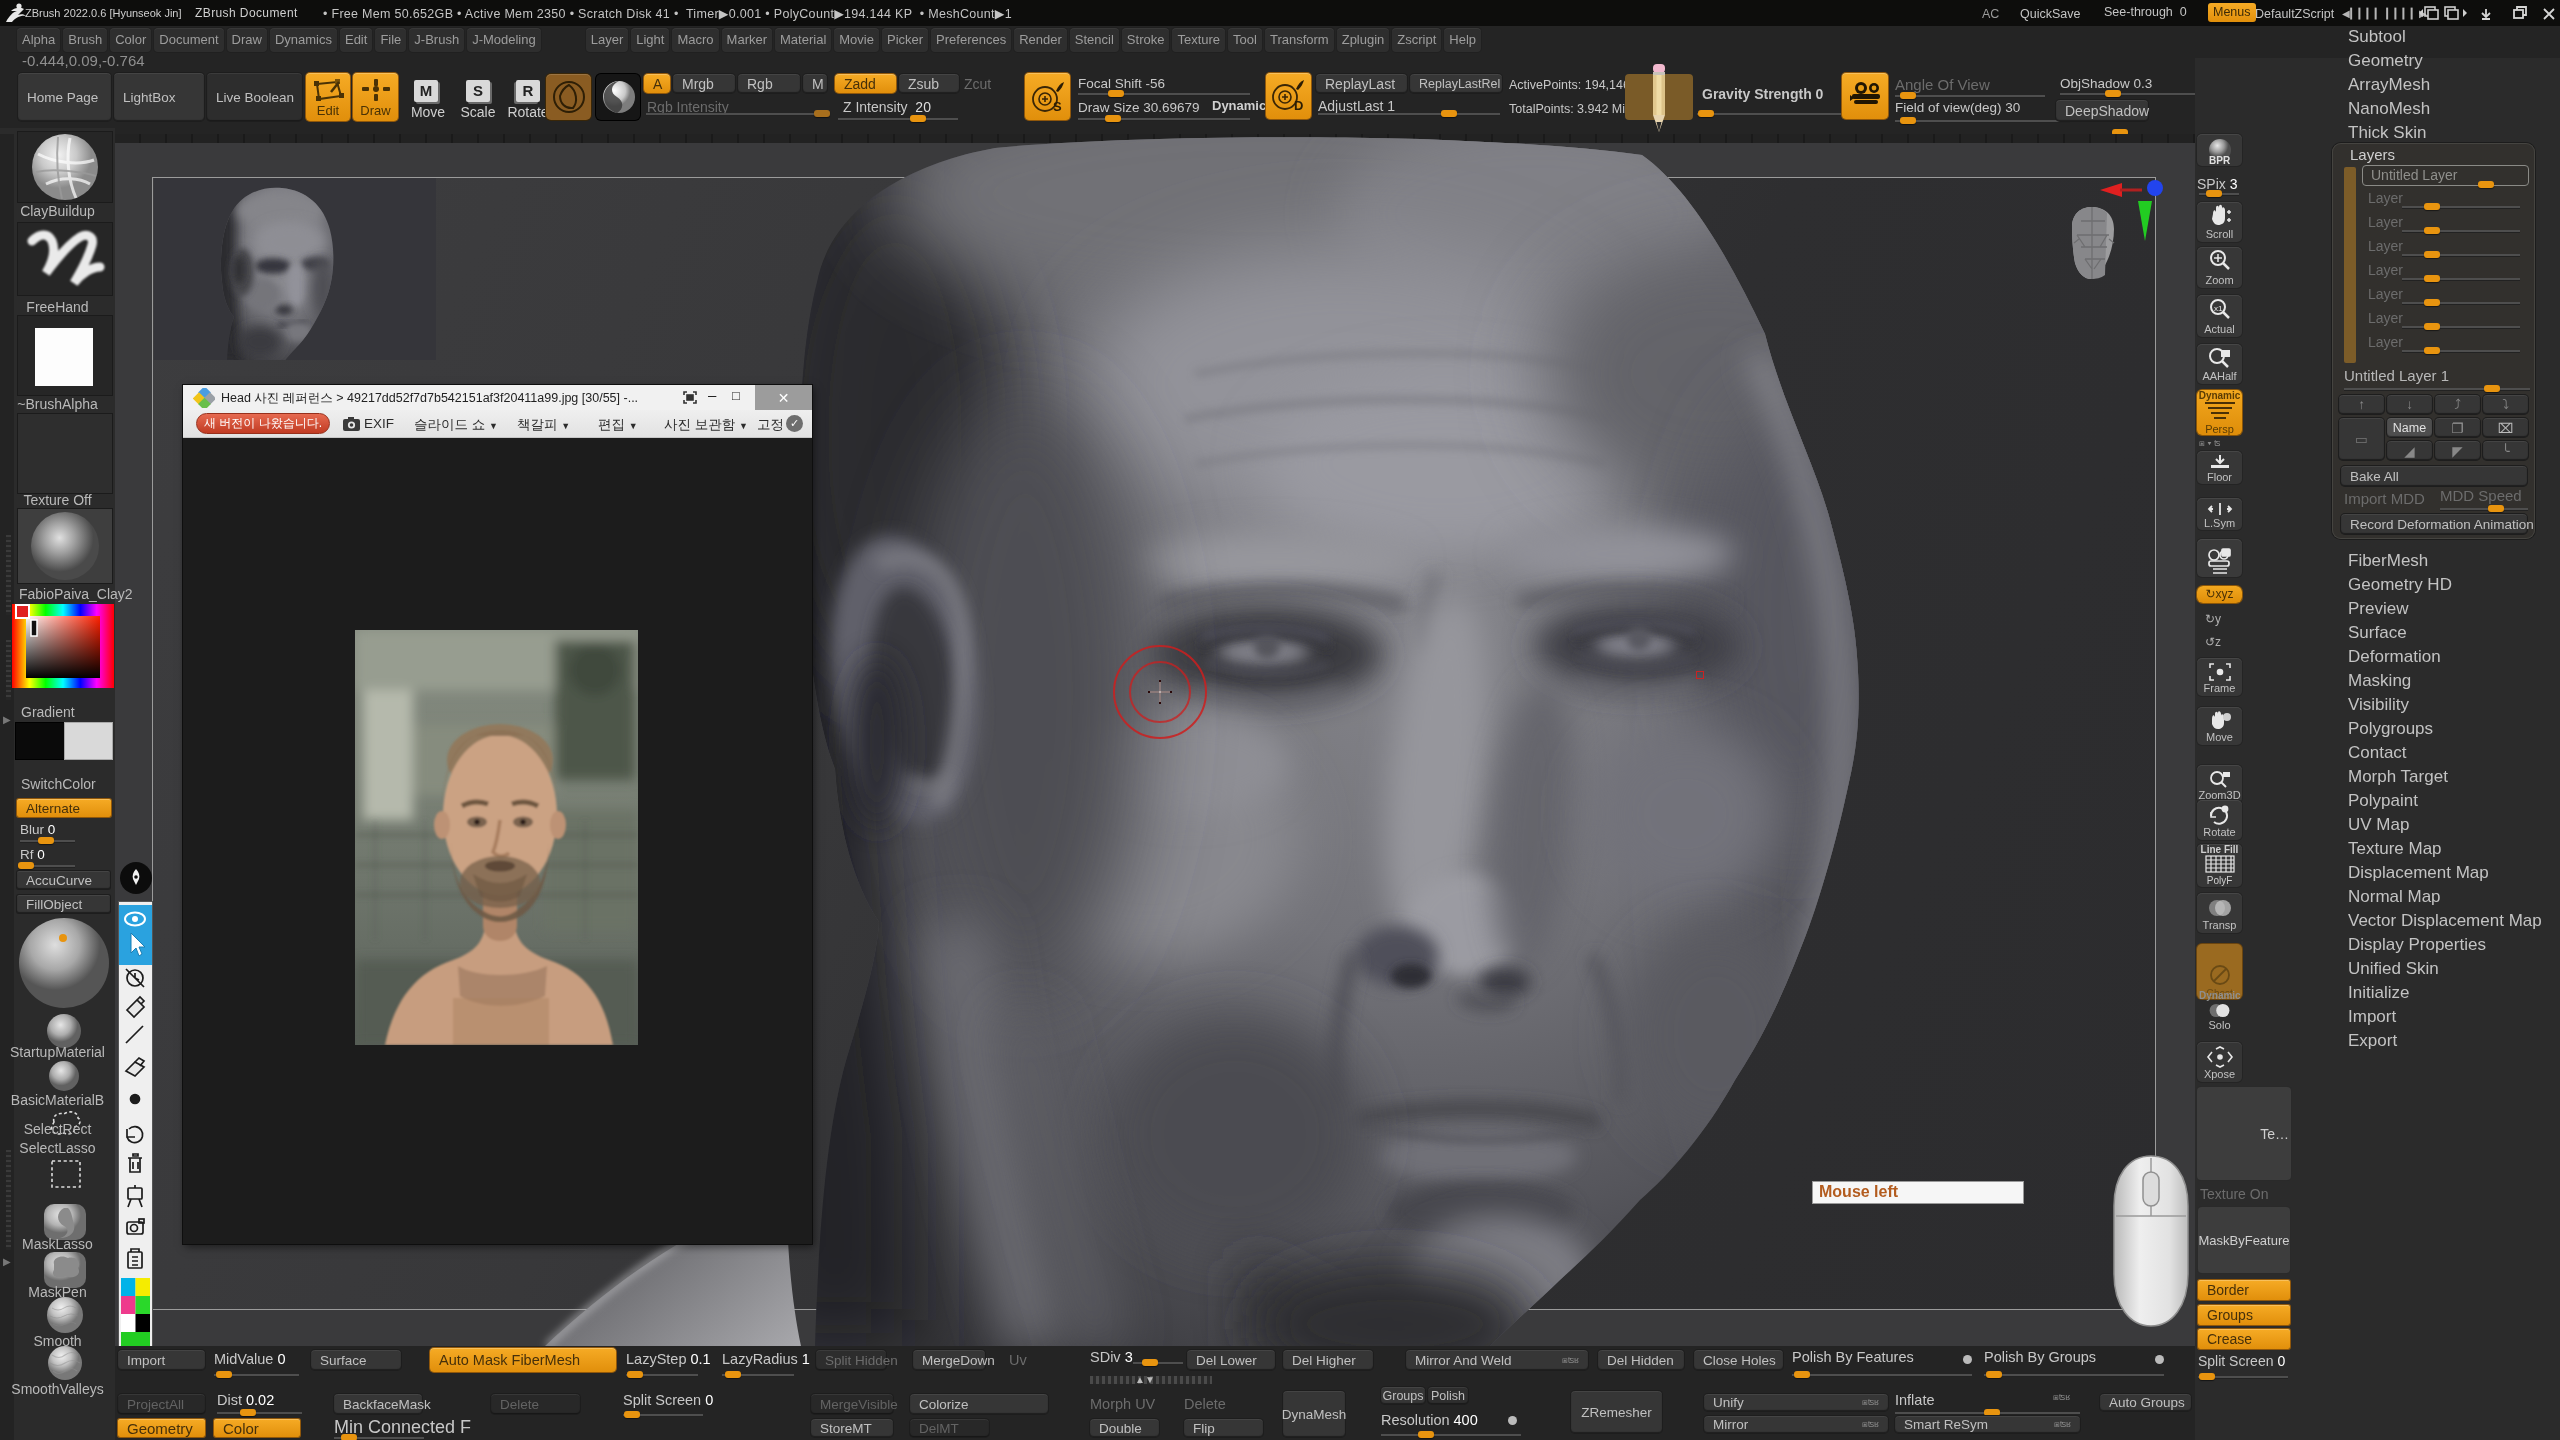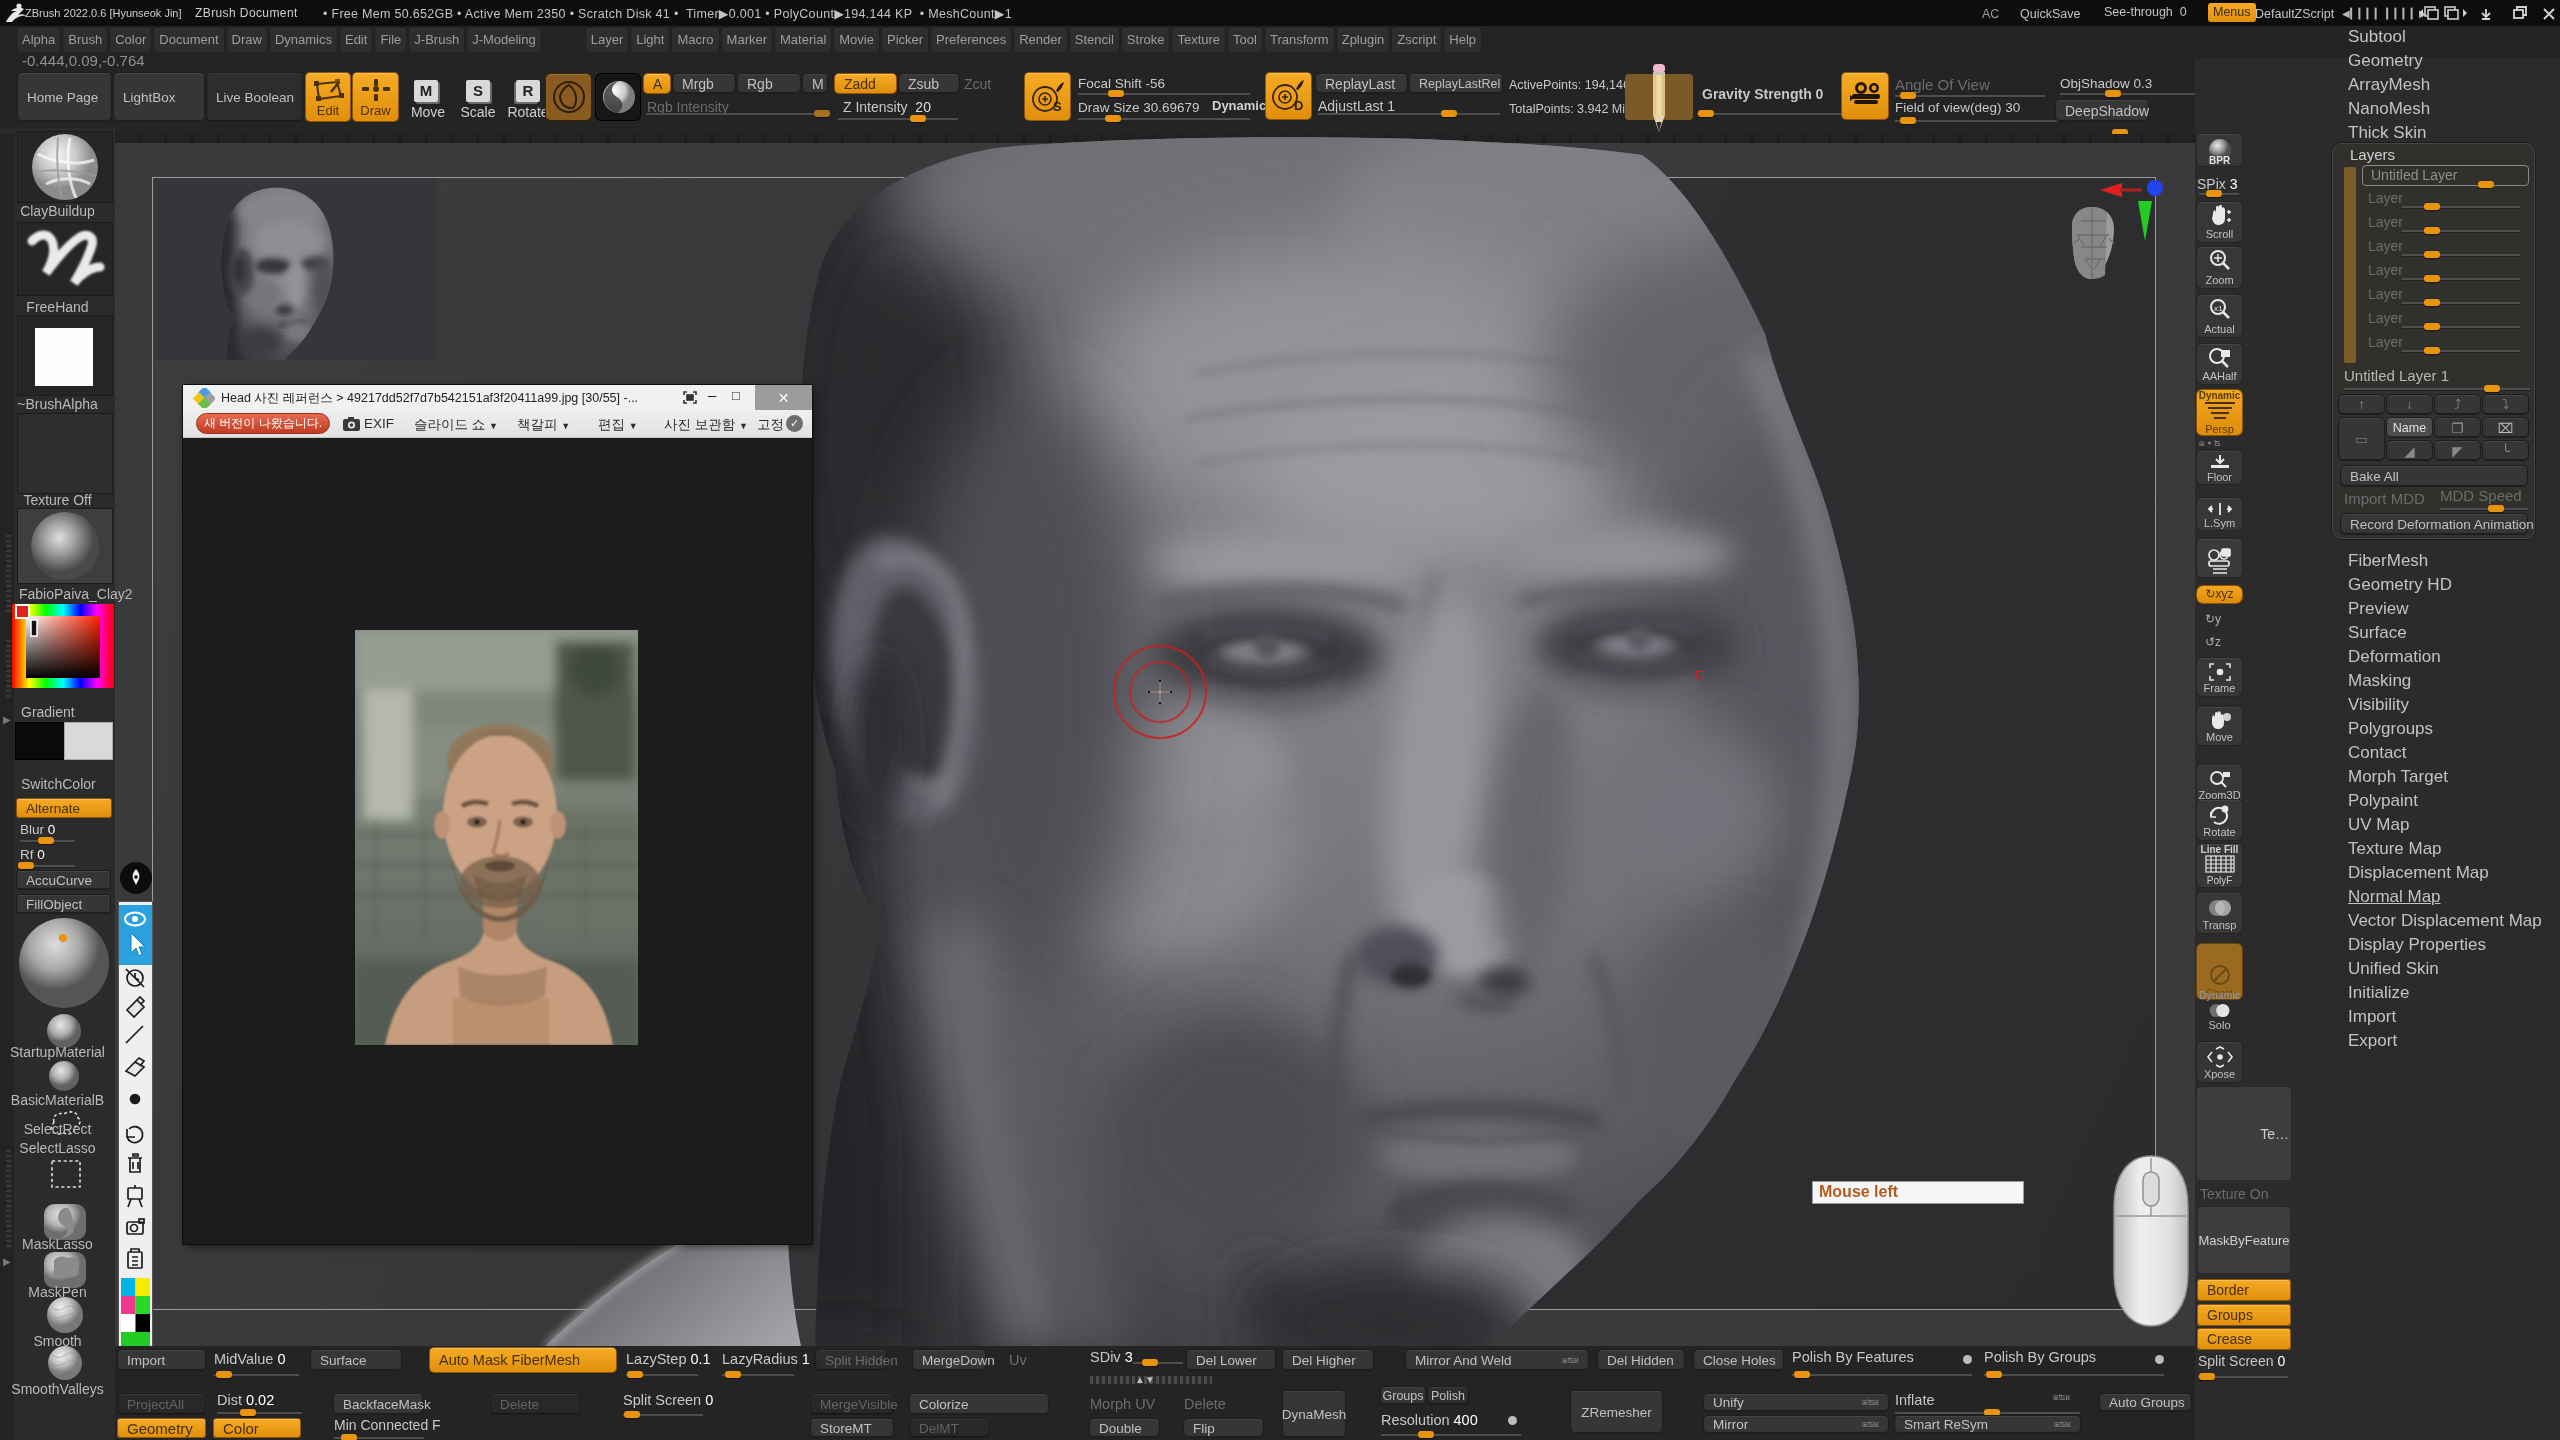--- a/index.html
+++ b/index.html
@@ -893,21 +893,21 @@
 <div class="rmenu" style="top:647px;">Deformation</div>
 <div class="rmenu" style="top:671px;">Masking</div>
 <div class="rmenu" style="top:695px;">Visibility</div>
 <div class="rmenu" style="top:719px;">Polygroups</div>
 <div class="rmenu" style="top:743px;">Contact</div>
 <div class="rmenu" style="top:767px;">Morph Target</div>
 <div class="rmenu" style="top:791px;">Polypaint</div>
 <div class="rmenu" style="top:815px;">UV Map</div>
 <div class="rmenu" style="top:839px;">Texture Map</div>
 <div class="rmenu" style="top:863px;">Displacement Map</div>
-<div class="rmenu" style="top:887px;text-decoration:underline;">Normal Map</div>
+<div class="rmenu" style="top:887px;">Normal Map</div>
 <div class="rmenu" style="top:911px;">Vector Displacement Map</div>
 <div class="rmenu" style="top:935px;">Display Properties</div>
 <div class="rmenu" style="top:959px;">Unified Skin</div>
 <div class="rmenu" style="top:983px;">Initialize</div>
 <div class="rmenu" style="top:1007px;">Import</div>
 <div class="rmenu" style="top:1031px;">Export</div>
 
 <div class="abs" style="left:2332px;top:143px;width:203px;height:396px;background:#32302d;border-radius:9px;box-shadow:0 0 0 1px #1c1c1c, inset 0 0 0 1px #454440;"></div>
 <div class="abs" style="left:2350px;top:146px;color:#cfcfcf;font-size:15px;">Layers</div>
 <div class="abs" style="left:2344px;top:167px;width:12px;height:196px;background:#7c5c28;border-radius:2px;"></div>
@@ -1015,21 +1015,21 @@
 <div class="btn" style="left:1704px;top:1416px;width:184px;height:17px;z-index:6;">Mirror<span style="margin-left:auto;color:#888;font-size:9px;">⧆ʦʁ</span></div>
 <div class="lbl" style="left:1895px;top:1392px;font-size:14.5px;z-index:6;">Inflate</div>
 <div class="abs" style="left:2053px;top:1392px;color:#888;font-size:9px;z-index:6;">⧆ʦʁ</div>
 <div class="sl" style="left:1895px;top:1412px;width:185px;z-index:6;"></div>
     <div class="knob" style="left:1984px;top:1409px;z-index:6;"></div>
 <div class="btn" style="left:1895px;top:1416px;width:185px;height:17px;z-index:6;">Smart ReSym<span style="margin-left:auto;color:#888;font-size:9px;">⧆ʦʁ</span></div>
 <div class="btn" style="left:2100px;top:1394px;width:91px;height:17px;z-index:6;">Auto Groups</div>
 
 <div class="obtn" style="left:118px;top:1419px;width:87px;height:18px;border-radius:2px;z-index:6;">Geometry</div>
 <div class="obtn" style="left:214px;top:1419px;width:86px;height:18px;border-radius:2px;z-index:6;">Color</div>
-<div class="lbl" style="left:334px;top:1417px;font-size:14px;z-index:6;">Min Connected F</div>
+<div class="lbl" style="left:334px;top:1417px;font-size:18px;z-index:6;">Min Connected F</div>
 <div class="sl" style="left:334px;top:1437px;width:90px;z-index:6;"></div>
     <div class="knob" style="left:341px;top:1434px;z-index:6;"></div>
 <div class="btn" style="left:811px;top:1419px;width:82px;height:18px;z-index:6;">StoreMT</div>
 <div class="btn dim" style="left:910px;top:1419px;width:79px;height:18px;background:#282828;color:#636363;z-index:6;">DelMT</div>
 <div class="btn" style="left:1090px;top:1419px;width:69px;height:18px;z-index:6;">Double</div>
 <div class="btn" style="left:1184px;top:1419px;width:79px;height:18px;z-index:6;">Flip</div>
 
 </div>
 
 </body></html>

